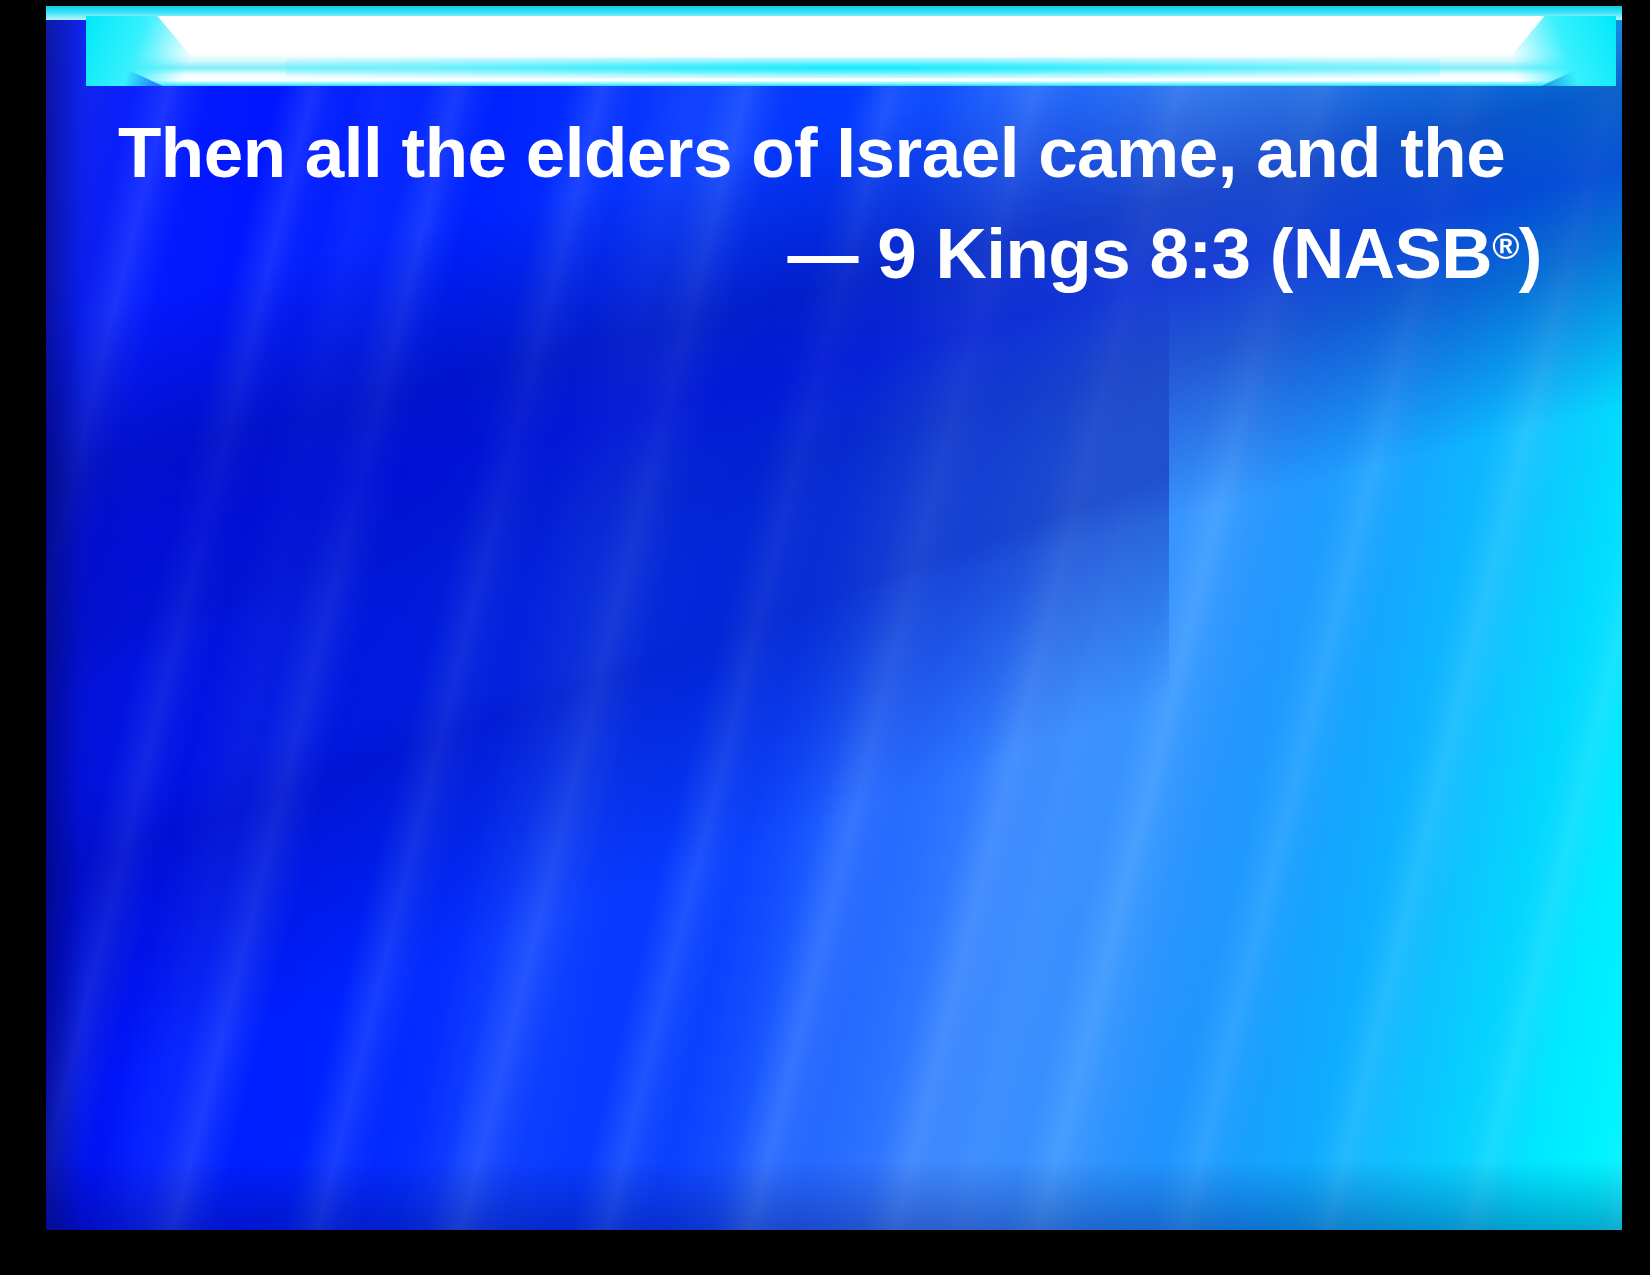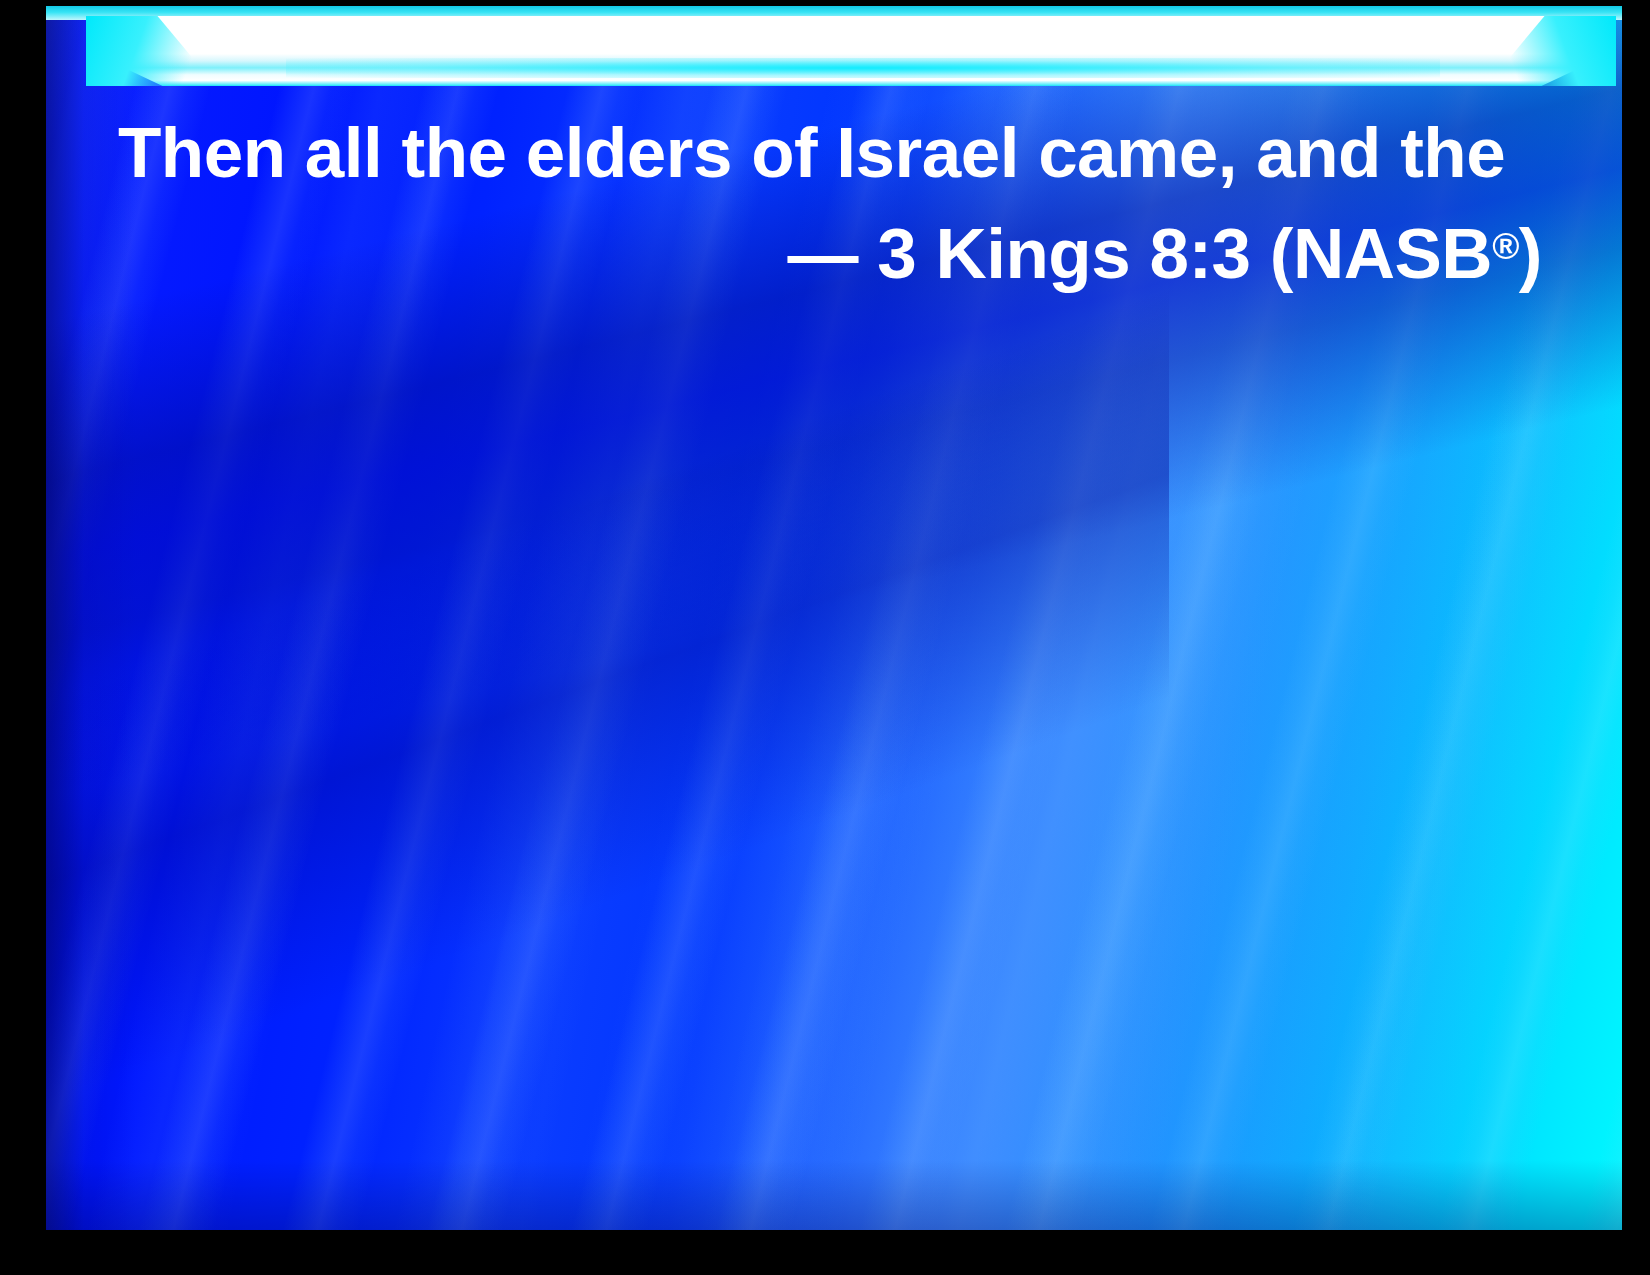--- a/index.html
+++ b/index.html
@@ -335,21 +335,21 @@
       <div class="header-cyan-line"></div>
       <div class="header-white"></div>
       <div class="header-cyan-left"></div>
       <div class="header-cyan-right"></div>
       <div class="header-cyan-blob"></div>
     </div>
 
     <div class="verse-block">
       <div class="verse-line">Then all the elders of Israel came, and the</div>
       <div class="verse-ref">
-        <span>—</span><span>&nbsp;</span><span>3 Kings</span><span>&nbsp;</span><span>8:3</span><span>&nbsp;</span><span>(NASB</span><span class="reg-mark">®</span><span>)</span>
+        <span>—</span><span>&nbsp;</span><span>9 Kings</span><span>&nbsp;</span><span>8:3</span><span>&nbsp;</span><span>(NASB</span><span class="reg-mark">®</span><span>)</span>
       </div>
     </div>
 
   </div>
 
   <div class="top-bar"></div>
   <div class="left-bar"></div>
   <div class="right-bar"></div>
   <div class="bottom-bar"></div>
 

